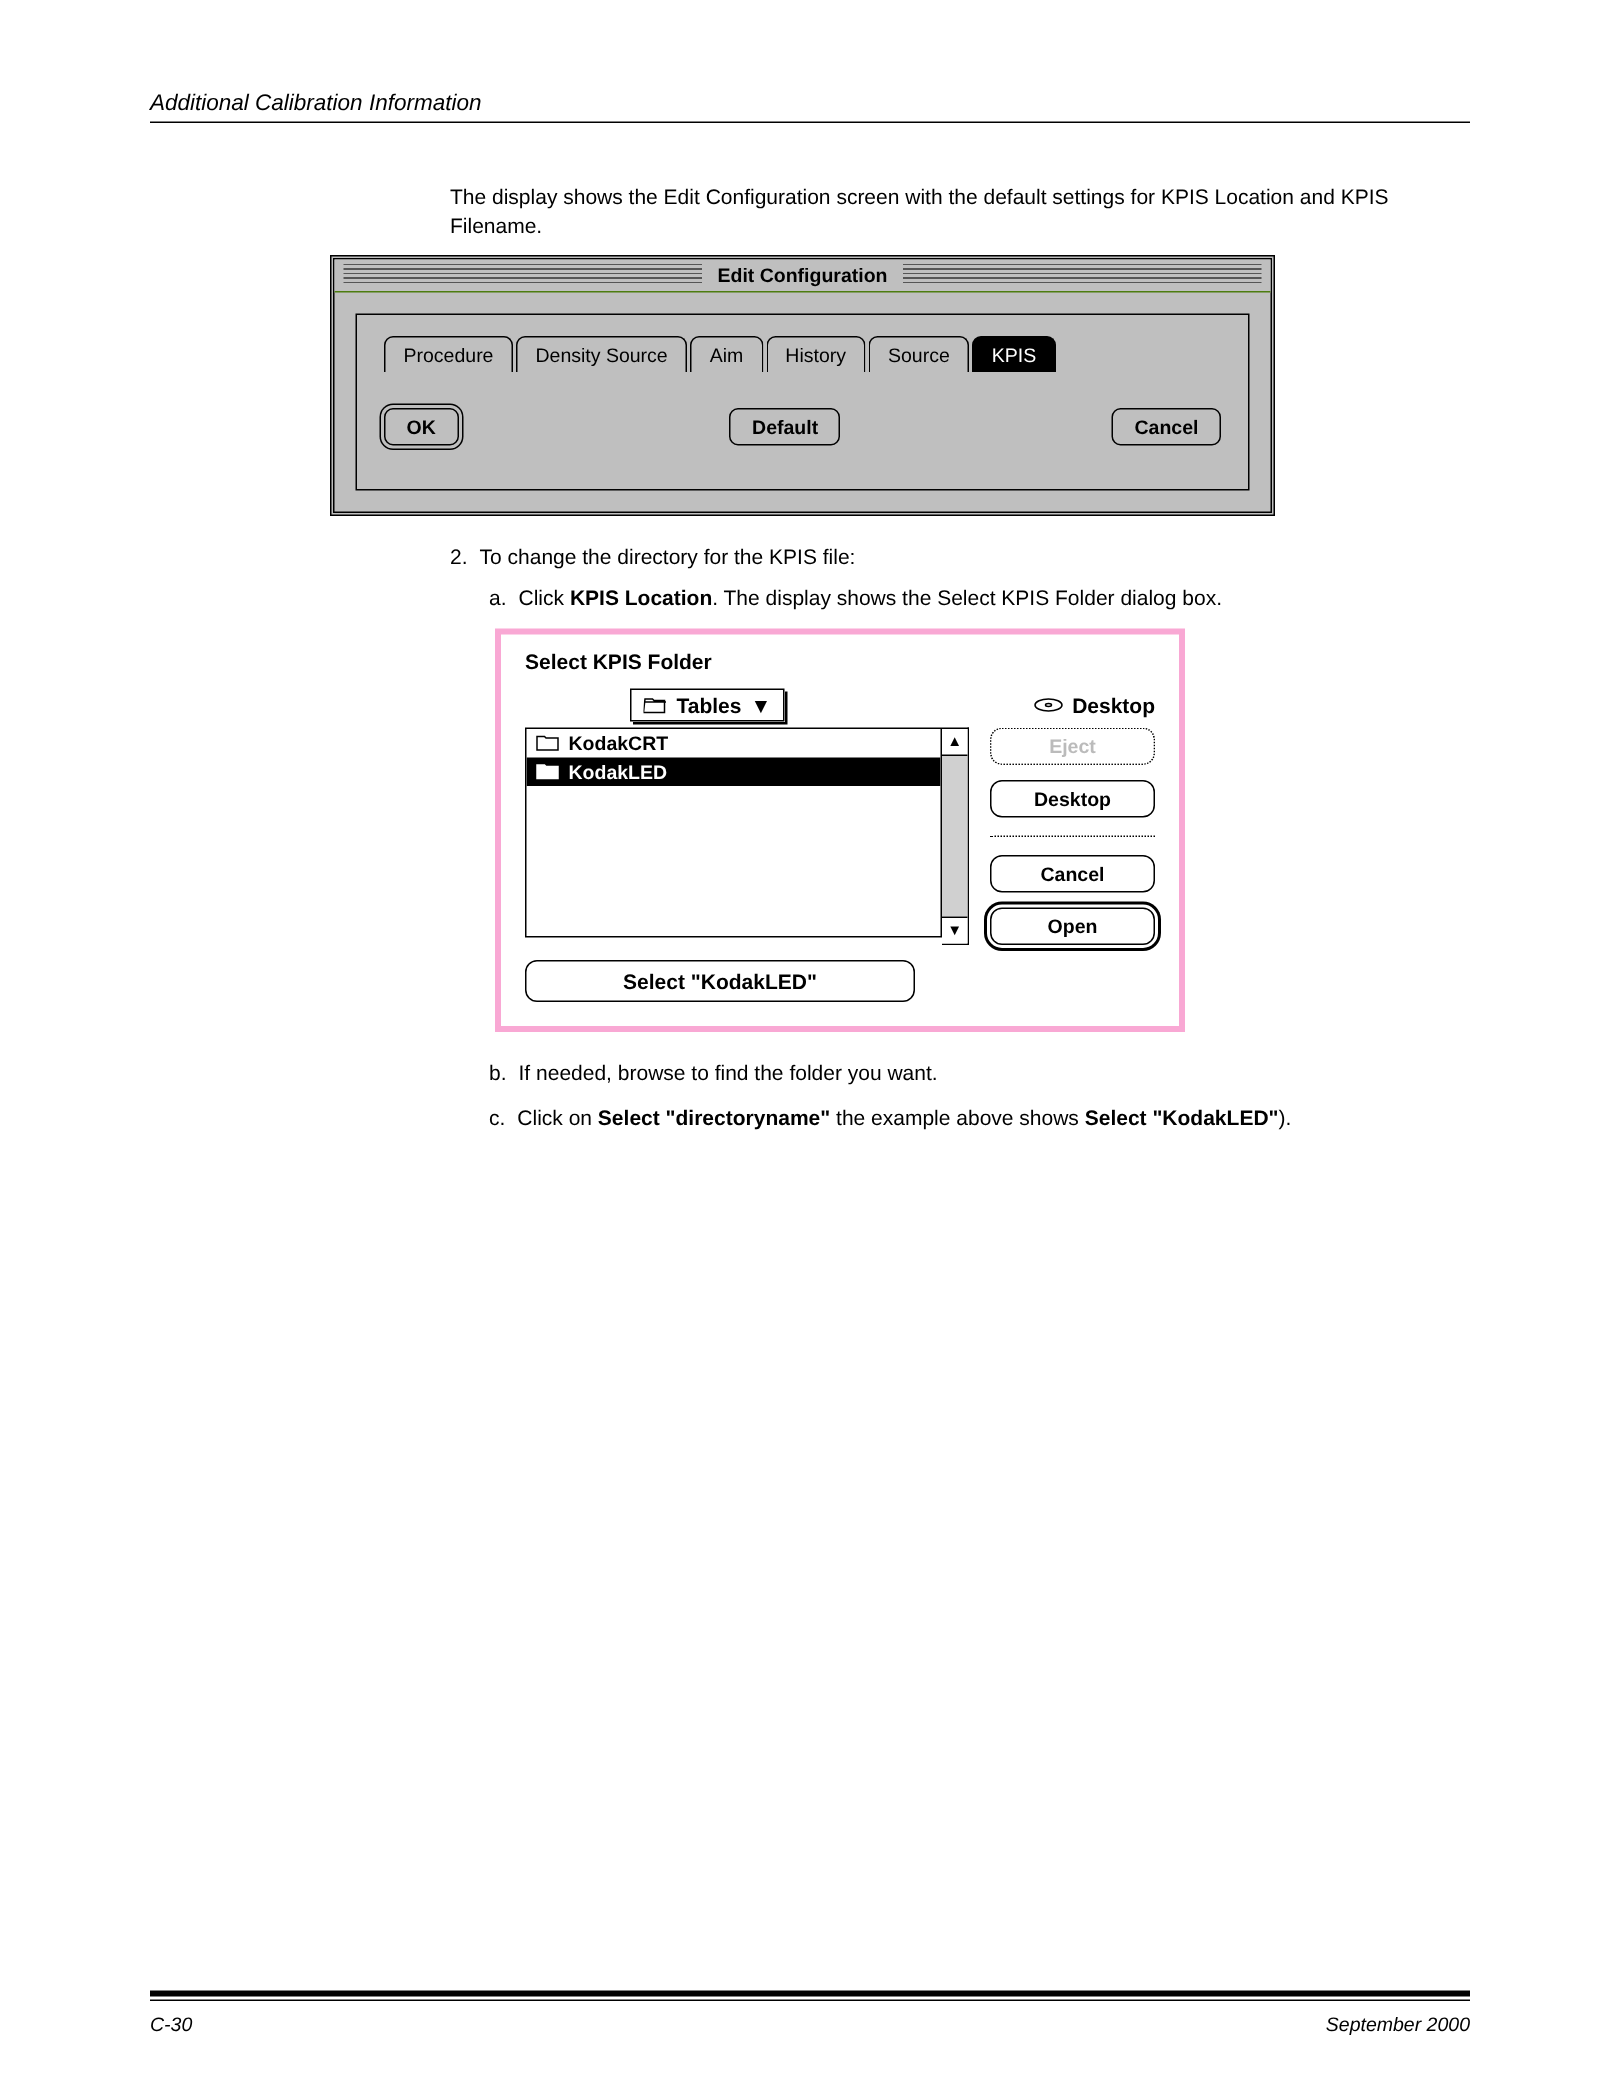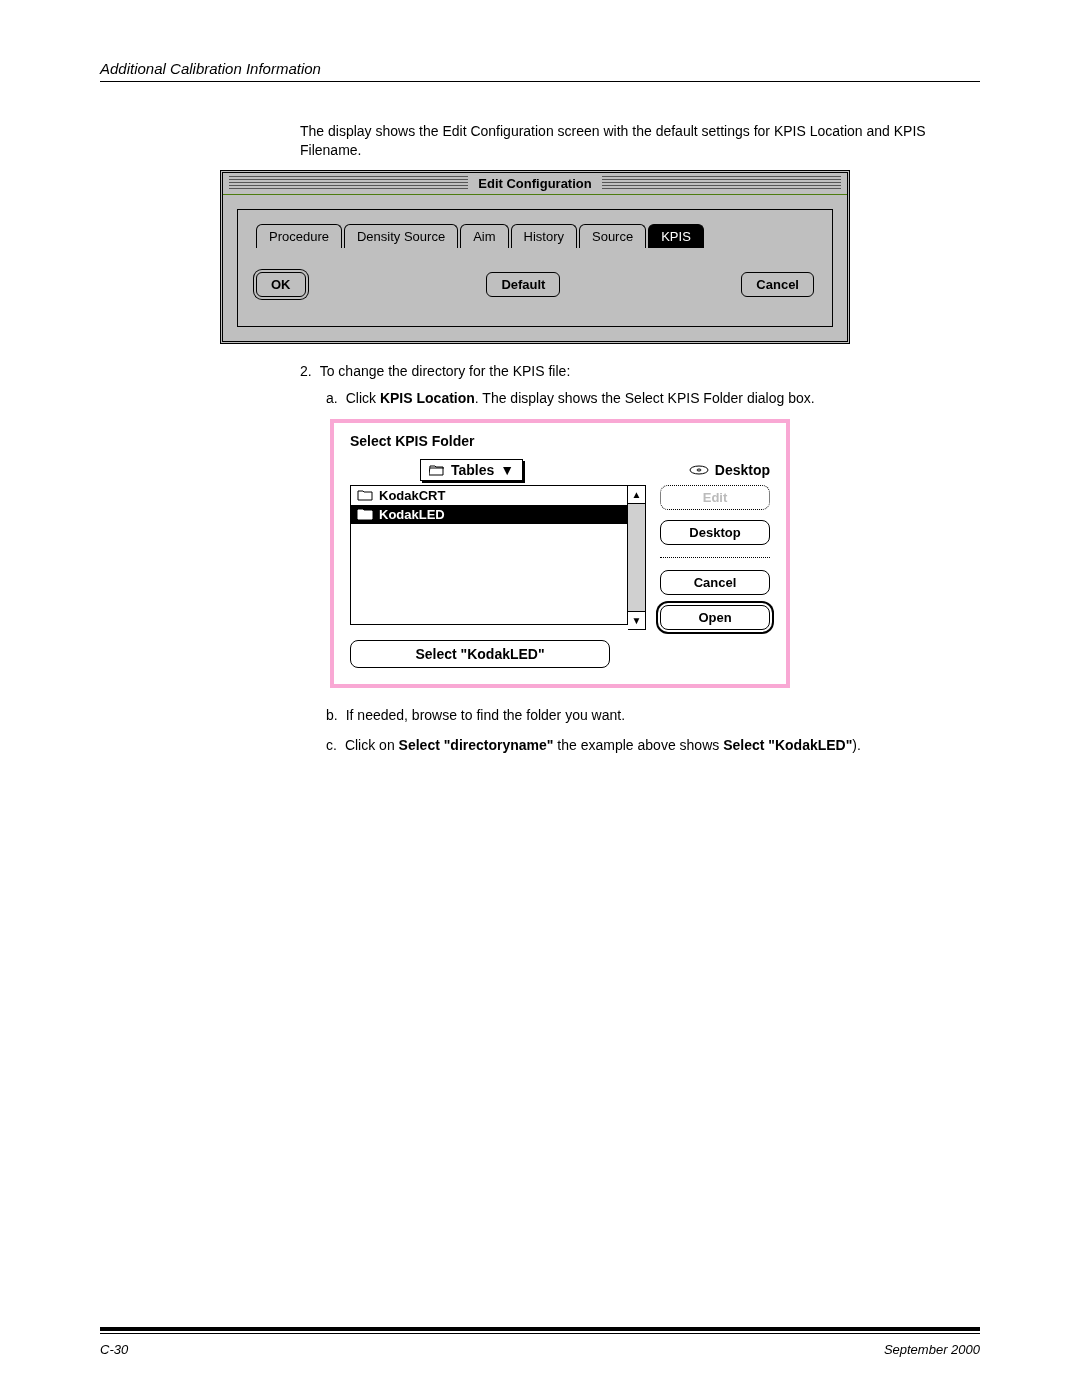--- a/index.html
+++ b/index.html
@@ -395,21 +395,21 @@
             <span>KodakLED</span>
           </div>
         </div>
         <div class="fd-scroll">
           <div class="fd-arrow">▲</div>
           <div class="fd-scroll-track"></div>
           <div class="fd-arrow">▼</div>
         </div>
       </div>
       <div class="fd-right">
-        <div class="fd-btn disabled">Edit</div>
+        <div class="fd-btn disabled">Eject</div>
         <div class="fd-btn">Desktop</div>
         <div class="fd-dots"></div>
         <div class="fd-btn">Cancel</div>
         <div class="fd-btn primary">Open</div>
       </div>
     </div>
     <div class="fd-select-btn">Select "KodakLED"</div>
   </div>
 
   <div class="step-block" style="margin-top:0;">

